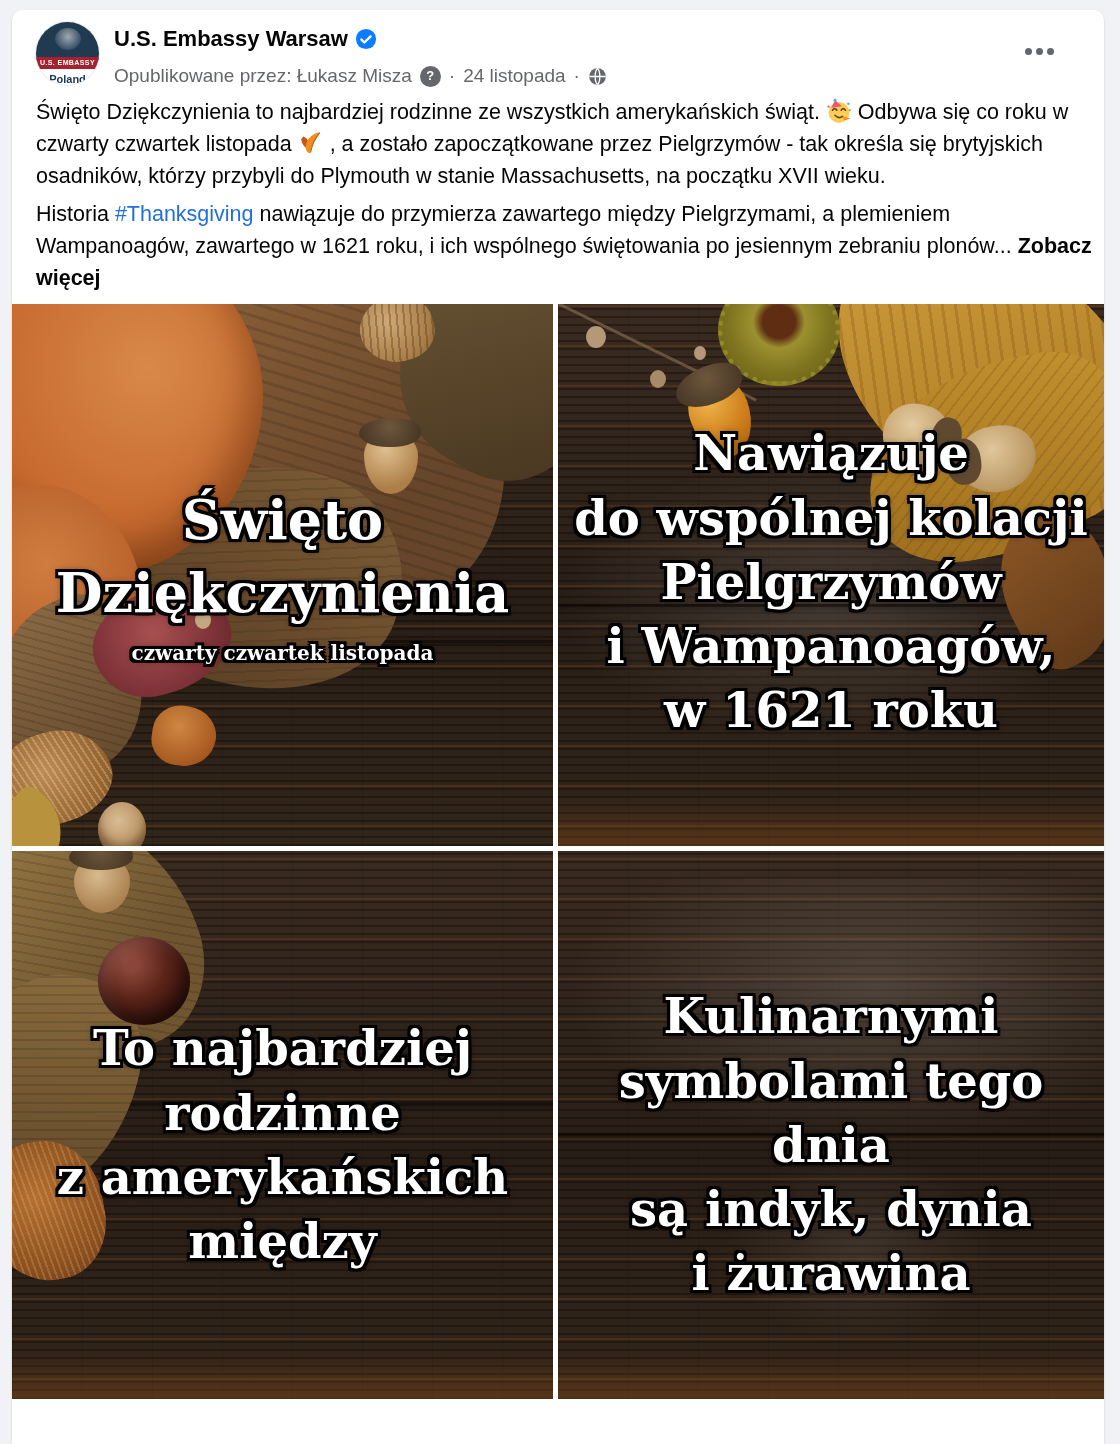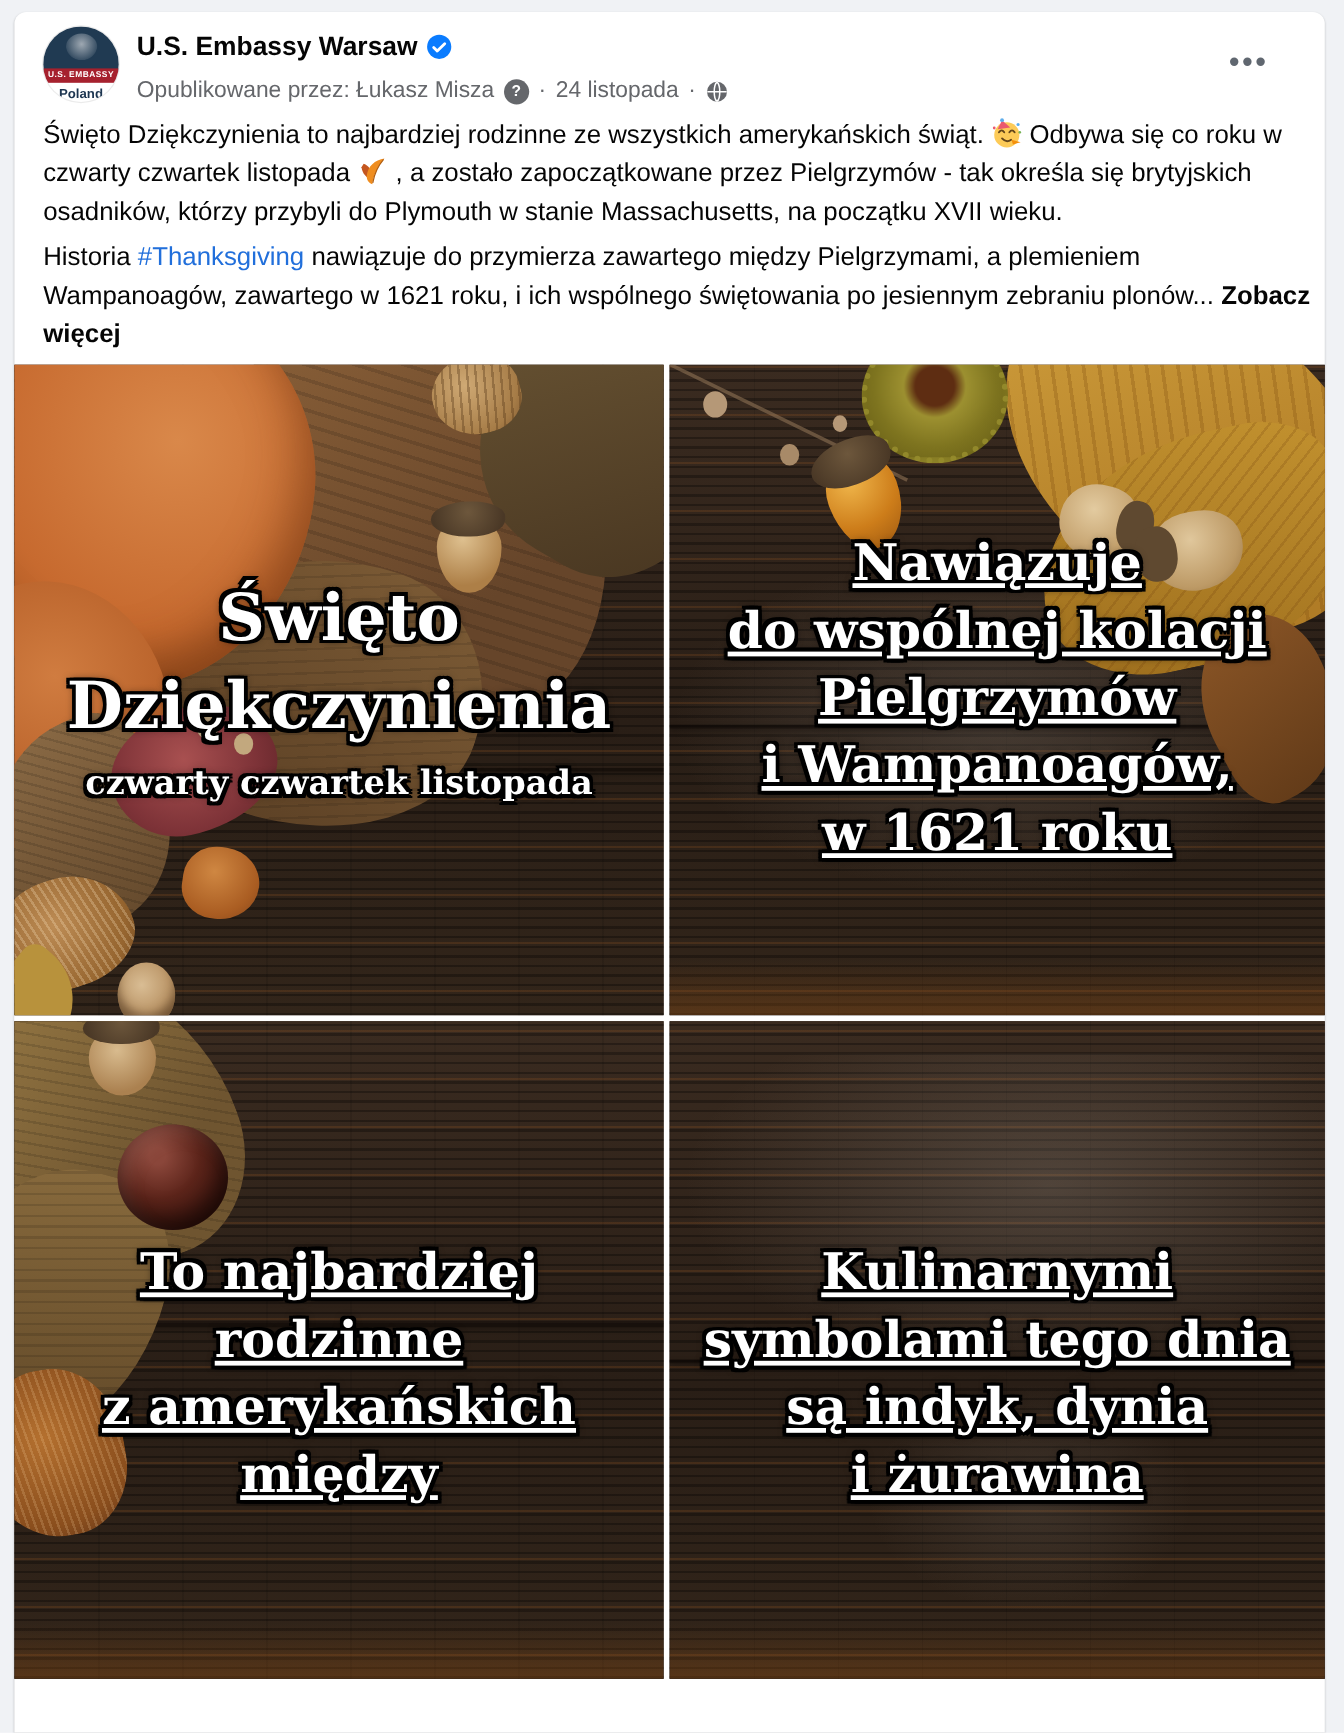--- a/index.html
+++ b/index.html
@@ -76,22 +76,22 @@
   }
   .outlined{
     text-shadow:
       -3px -3px 0 #000, 0 -3px 0 #000, 3px -3px 0 #000,
       -3px 0 0 #000, 3px 0 0 #000,
       -3px 3px 0 #000, 0 3px 0 #000, 3px 3px 0 #000,
       -2px -2px 0 #000, 2px -2px 0 #000, -2px 2px 0 #000, 2px 2px 0 #000,
       0 0 7px rgba(0,0,0,.85);
   }
   .title-line{font-size:54px;line-height:1.36;}
-  .line-md{font-size:42px;line-height:1.34;text-decoration:underline;}
-  .subtitle{font-size:28px;line-height:1.3;margin-top:10px;}
+  .line-md{font-size:48px;line-height:1.34;}
+  .subtitle{font-size:20px;line-height:1.3;margin-top:10px;}
   .ov-center-low{padding-top:40px;border-radius:24px;}
   .ov-slight-low{padding-top:14px;}
   
   .cap-top:before{content:"";position:absolute;top:-12px;left:-5px;width:115%;height:46%;
     background:radial-gradient(circle at 50% 30%, #6d573c, #4a3826 80%);border-radius:55% 45% 50% 50%;}
   .cap-right:before{content:"";position:absolute;right:-12px;top:6px;width:45%;height:70%;
     background:#5f4930;border-radius:45%;}
   .cap-left:before{content:"";position:absolute;left:-12px;top:8px;width:45%;height:70%;
     background:#5f4930;border-radius:45%;}
 </style>

